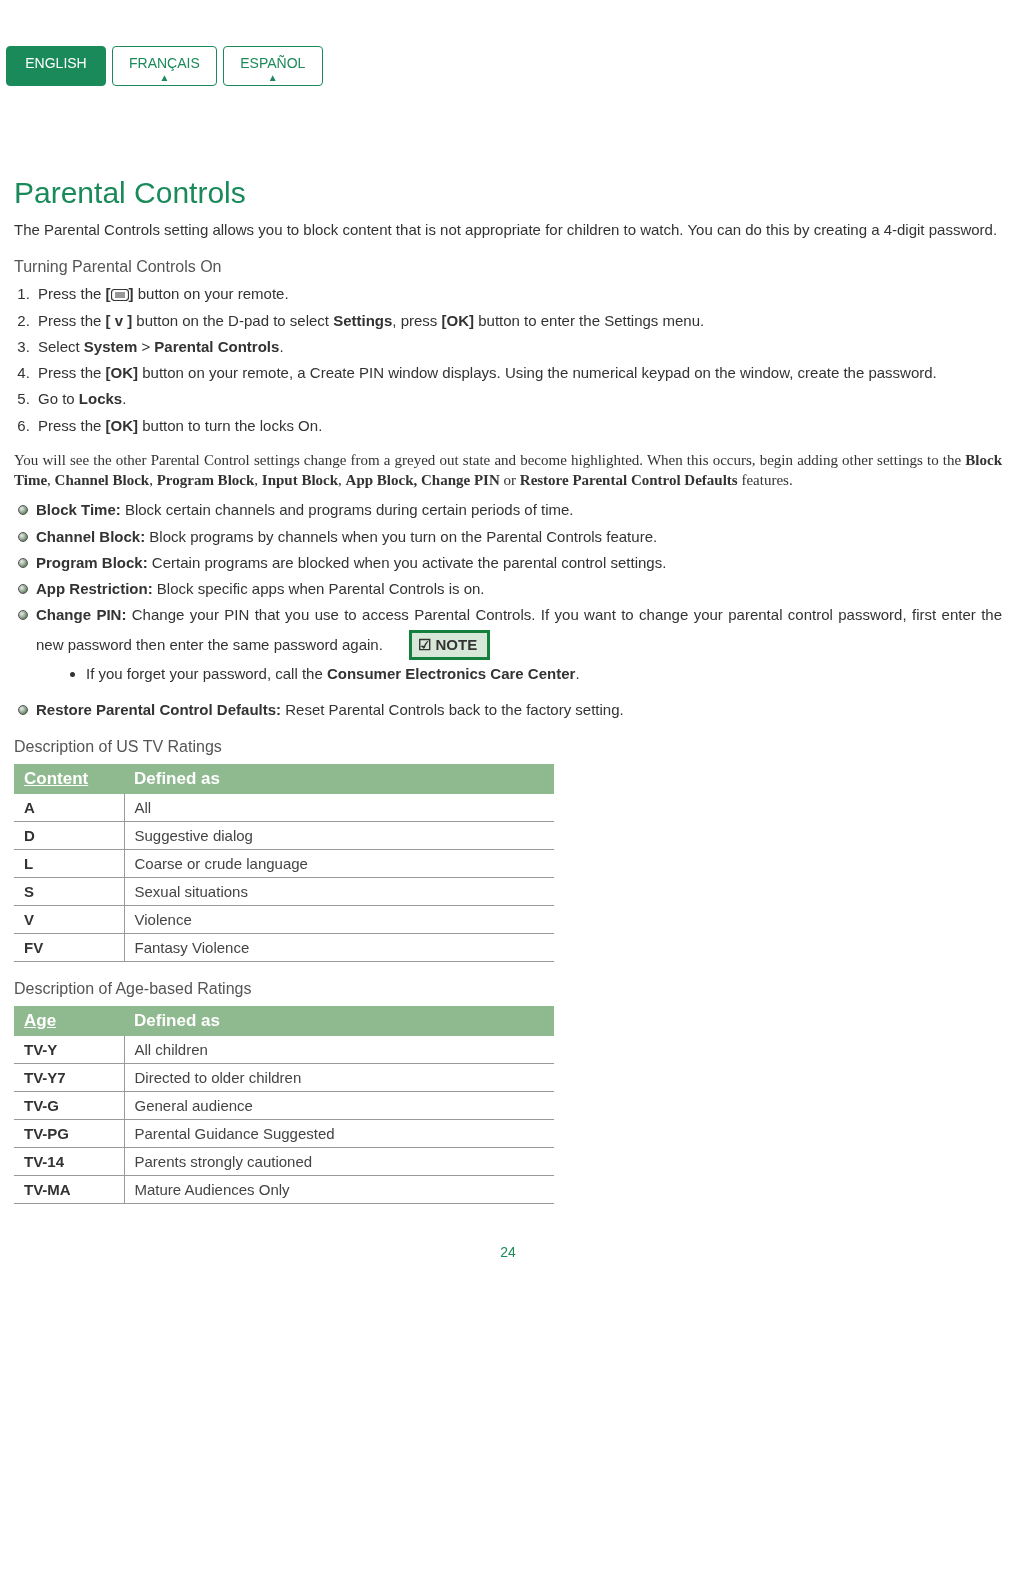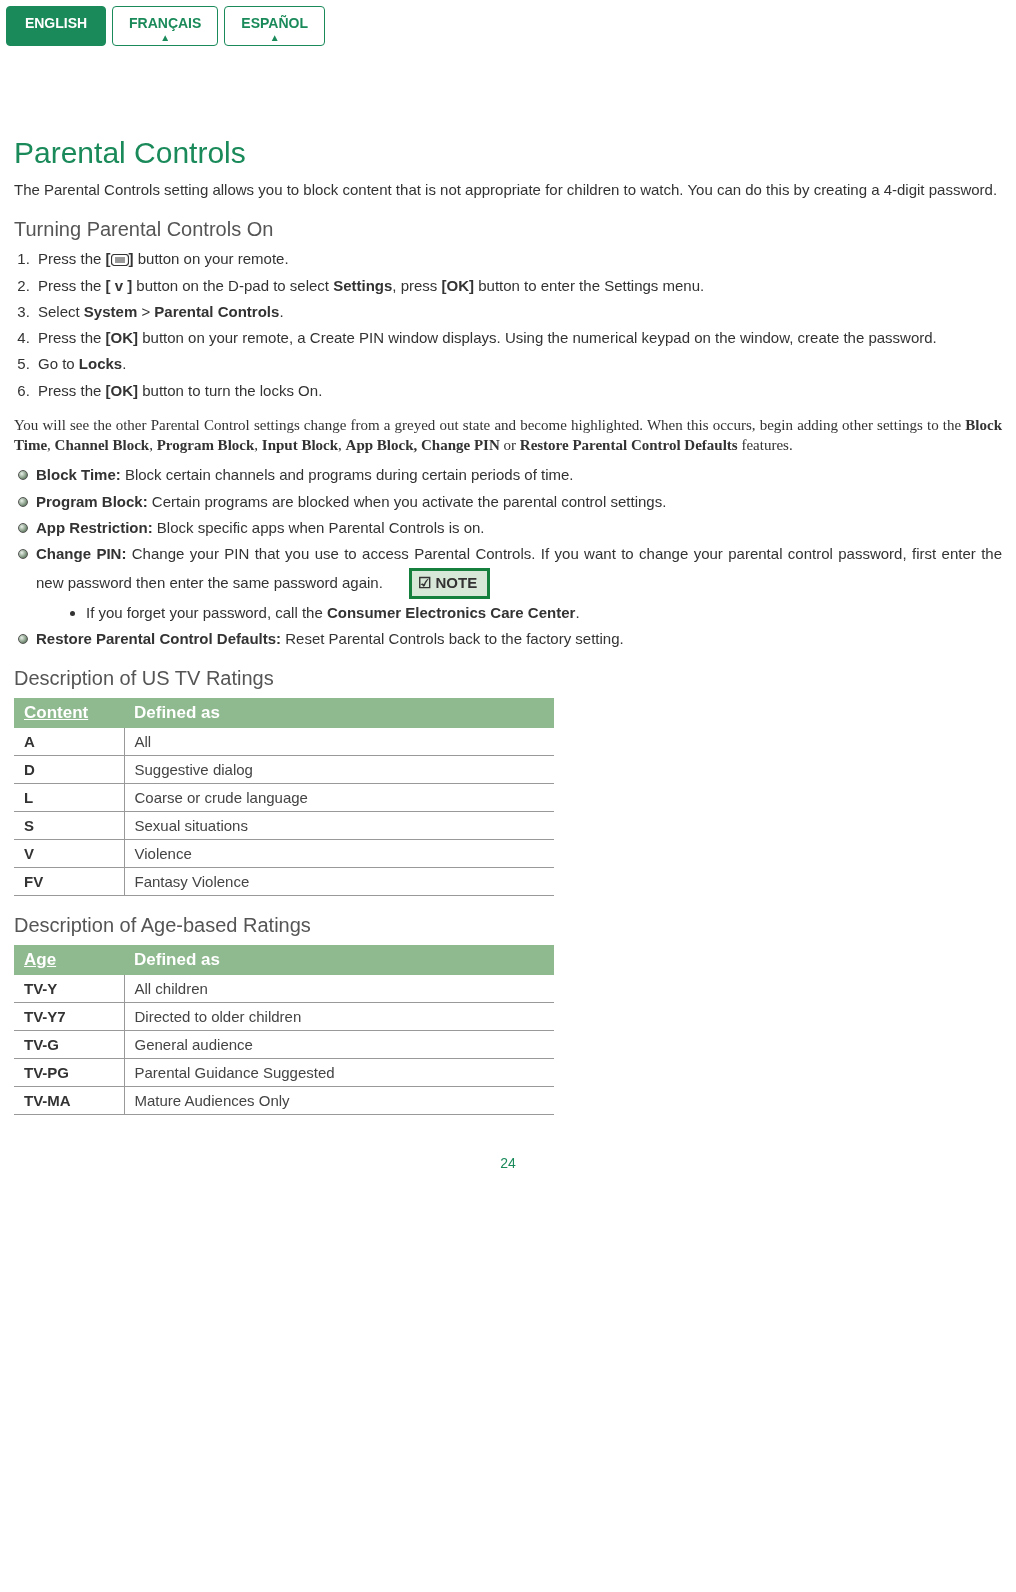--- a/index.html
+++ b/index.html
@@ -14,26 +14,27 @@
       display: flex;
       gap: 6px;
       padding: 6px 0 0 6px;
     }
     .tab {
       border: 1px solid #1a8a5a;
       border-radius: 4px;
       padding: 8px 16px 14px 16px;
       color: #1a8a5a;
       font-size: 14px;
-      font-weight: bold;
+      font-weight: normal;
       text-align: center;
       min-width: 100px;
       position: relative;
       cursor: pointer;
       background: #fff;
+      margin-top: 40px;
     }
     .tab.active {
       background: #1a8a5a;
       color: #fff;
     }
     .tab .arrow {
       position: absolute;
       bottom: 2px;
       left: 50%;
       transform: translateX(-50%);
@@ -50,21 +51,21 @@
       margin-bottom: 10px;
     }
     .intro {
       font-size: 15px;
       color: #333;
       text-align: justify;
       line-height: 1.35;
     }
     h2 {
       color: #555;
-      font-size: 20px;
+      font-size: 16px;
       font-weight: normal;
       margin-bottom: 8px;
       margin-top: 18px;
     }
     ol {
       padding-left: 20px;
       margin-bottom: 14px;
     }
     ol li {
       margin-bottom: 6px;
@@ -108,21 +109,21 @@
       margin: 4px 0 4px 22px;
       font-weight: bold;
       color: #333;
     }
     .note-box .check {
       margin-right: 4px;
     }
     ul.note-list {
       list-style: disc;
       padding-left: 50px;
-      margin-bottom: 6px;
+      margin-bottom: 16px;
     }
     ul.note-list li {
       margin-bottom: 4px;
     }
     .bold { font-weight: bold; }
     table {
       border-collapse: collapse;
       width: 540px;
       margin-top: 4px;
       margin-bottom: 12px;
@@ -206,20 +207,21 @@
       <span>Press the </span><span class="bold">[OK]</span><span> button to turn the locks On.</span>
     </li>
   </ol>
 
   <p class="follow">
     <span>You will see the other Parental Control settings change from a greyed out state and become highlighted. When this occurs, begin adding other settings to the </span><span class="bold">Block Time</span><span>, </span><span class="bold">Channel Block</span><span>, </span><span class="bold">Program Block</span><span>, </span><span class="bold">Input Block</span><span>, </span><span class="bold">App Block, Change PIN</span><span> or </span><span class="bold">Restore Parental Control Defaults</span><span> features.</span>
   </p>
 
   <ul class="bullets">
     <li><span class="bold">Block Time:</span><span> Block certain channels and programs during certain periods of time.</span></li>
+    <li><span class="bold">Channel Block:</span><span> Block programs by channels when you turn on the Parental Controls feature.</span></li>
     <li><span class="bold">Program Block:</span><span> Certain programs are blocked when you activate the parental control settings.</span></li>
     <li><span class="bold">App Restriction:</span><span> Block specific apps when Parental Controls is on.</span></li>
     <li><span class="bold">Change PIN:</span><span> Change your PIN that you use to access Parental Controls. If you want to change your parental control password, first enter the new password then enter the same password again.</span>
       <div class="note-box">
         <span class="check">☑</span><span>NOTE</span>
       </div>
       <ul class="note-list">
         <li><span>If you forget your password, call the </span><span class="bold">Consumer Electronics Care Center</span><span>.</span></li>
       </ul>
     </li>
@@ -281,20 +283,24 @@
         </tr>
         <tr>
           <td>TV-G</td>
           <td>General audience</td>
         </tr>
         <tr>
           <td>TV-PG</td>
           <td>Parental Guidance Suggested</td>
         </tr>
         <tr>
+          <td>TV-14</td>
+          <td>Parents strongly cautioned</td>
+        </tr>
+        <tr>
           <td>TV-MA</td>
           <td>Mature Audiences Only</td>
         </tr>
       </tbody>
   </table>
 
   <div class="page-num">24</div>
 </div>
 
 </body></html>

